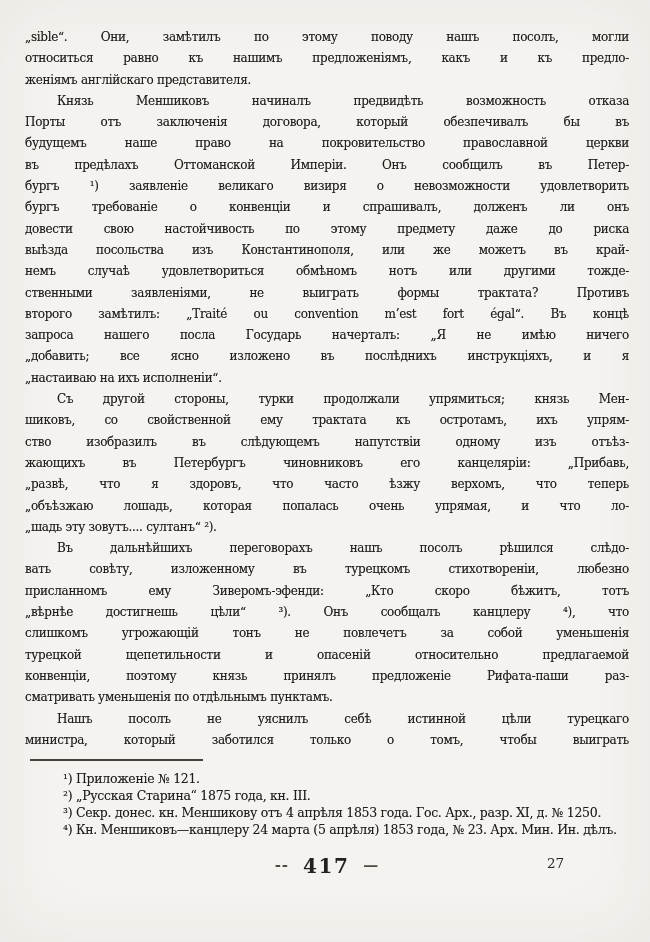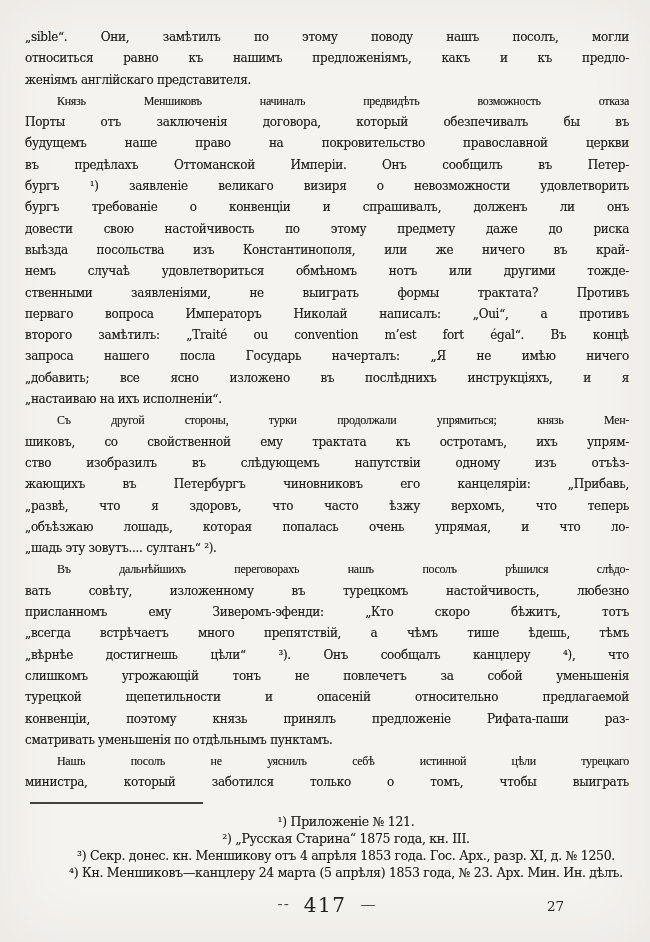--- a/index.html
+++ b/index.html
@@ -34,50 +34,49 @@
     text-align: justify;
     text-align-last: justify;
     white-space: normal;
     text-shadow: 0 0 0.5px rgba(30,28,25,0.45);
   }
   .ln.end {
     text-align-last: left;
   }
   .ln.ind {
     text-indent: 32px;
-    font-family: Liberation Serif, serif;
   }
   .fn-rule {
     margin: 8px 0 0 5px;
     width: 173px;
     height: 2px;
     background: #45413c;
   }
   .footnotes {
     margin-top: 9px;
   }
   .fn {
     font-size: 12.5px;
     line-height: 17px;
     letter-spacing: -0.3px;
     text-indent: 38px;
     white-space: nowrap;
     text-shadow: 0 0 0.4px rgba(30,28,25,0.4);
-    text-align: center;
   }
   .footer-row {
     position: relative;
     margin-top: 12px;
     height: 26px;
     text-align: center;
   }
   .footer-center {
     display: inline-block;
     font-size: 20px;
-    line-height: 22px;
+    line-height: 30px;
+    font-weight: bold;
   }
   .footer-dash {
     color: #4d4a45;
     font-size: 15px;
     vertical-align: 3px;
     letter-spacing: 1px;
     padding: 0 14px;
   }
   .page-num {
     letter-spacing: 1.5px;
@@ -101,39 +100,37 @@
   <div class="ln">„sible“. Они, замѣтилъ по этому поводу нашъ посолъ, могли</div>
   <div class="ln">относиться равно къ нашимъ предложеніямъ, какъ и къ предло-</div>
   <div class="ln end">женіямъ англійскаго представителя.</div>
   <div class="ln ind">Князь Меншиковъ начиналъ предвидѣть возможность отказа</div>
   <div class="ln">Порты отъ заключенія договора, который обезпечивалъ бы въ</div>
   <div class="ln">будущемъ наше право на покровительство православной церкви</div>
   <div class="ln">въ предѣлахъ Оттоманской Имперіи. Онъ сообщилъ въ Петер-</div>
   <div class="ln">бургъ ¹) заявленіе великаго визиря о невозможности удовлетворить</div>
   <div class="ln">бургъ требованіе о конвенціи и спрашивалъ, долженъ ли онъ</div>
   <div class="ln">довести свою настойчивость по этому предмету даже до риска</div>
-  <div class="ln">выѣзда посольства изъ Константинополя, или же ничего въ край-</div>
+  <div class="ln">выѣзда посольства изъ Константинополя, или же можетъ въ край-</div>
   <div class="ln">немъ случаѣ удовлетвориться обмѣномъ нотъ или другими тожде-</div>
   <div class="ln">ственными заявленіями, не выиграть формы трактата? Противъ</div>
-  <div class="ln">перваго вопроса Императоръ Николай написалъ: „Oui“, а противъ</div>
   <div class="ln">второго замѣтилъ: „Traité ou convention m’est fort égal“. Въ концѣ</div>
   <div class="ln">запроса нашего посла Государь начерталъ: „Я не имѣю ничего</div>
   <div class="ln">„добавить; все ясно изложено въ послѣднихъ инструкціяхъ, и я</div>
   <div class="ln end">„настаиваю на ихъ исполненіи“.</div>
   <div class="ln ind">Съ другой стороны, турки продолжали упрямиться; князь Мен-</div>
   <div class="ln">шиковъ, со свойственной ему трактата къ остротамъ, ихъ упрям-</div>
   <div class="ln">ство изобразилъ въ слѣдующемъ напутствіи одному изъ отъѣз-</div>
   <div class="ln">жающихъ въ Петербургъ чиновниковъ его канцеляріи: „Прибавь,</div>
   <div class="ln">„развѣ, что я здоровъ, что часто ѣзжу верхомъ, что теперь</div>
   <div class="ln">„объѣзжаю лошадь, которая попалась очень упрямая, и что ло-</div>
   <div class="ln end">„шадь эту зовутъ.... султанъ“ ²).</div>
   <div class="ln ind">Въ дальнѣйшихъ переговорахъ нашъ посолъ рѣшился слѣдо-</div>
-  <div class="ln">вать совѣту, изложенному въ турецкомъ настойчивость, любезно</div>
+  <div class="ln">вать совѣту, изложенному въ турецкомъ стихотвореніи, любезно</div>
   <div class="ln">присланномъ ему Зиверомъ-эфенди: „Кто скоро бѣжитъ, тотъ</div>
-  <div class="ln">„всегда встрѣчаетъ много препятствій, а чѣмъ тише ѣдешь, тѣмъ</div>
   <div class="ln">„вѣрнѣе достигнешь цѣли“ ³). Онъ сообщалъ канцлеру ⁴), что</div>
   <div class="ln">слишкомъ угрожающій тонъ не повлечетъ за собой уменьшенія</div>
   <div class="ln">турецкой щепетильности и опасеній относительно предлагаемой</div>
   <div class="ln">конвенціи, поэтому князь принялъ предложеніе Рифата-паши раз-</div>
   <div class="ln end">сматривать уменьшенія по отдѣльнымъ пунктамъ.</div>
   <div class="ln ind">Нашъ посолъ не уяснилъ себѣ истинной цѣли турецкаго</div>
   <div class="ln">министра, который заботился только о томъ, чтобы выиграть</div>
 
   <div class="fn-rule"></div>
 

